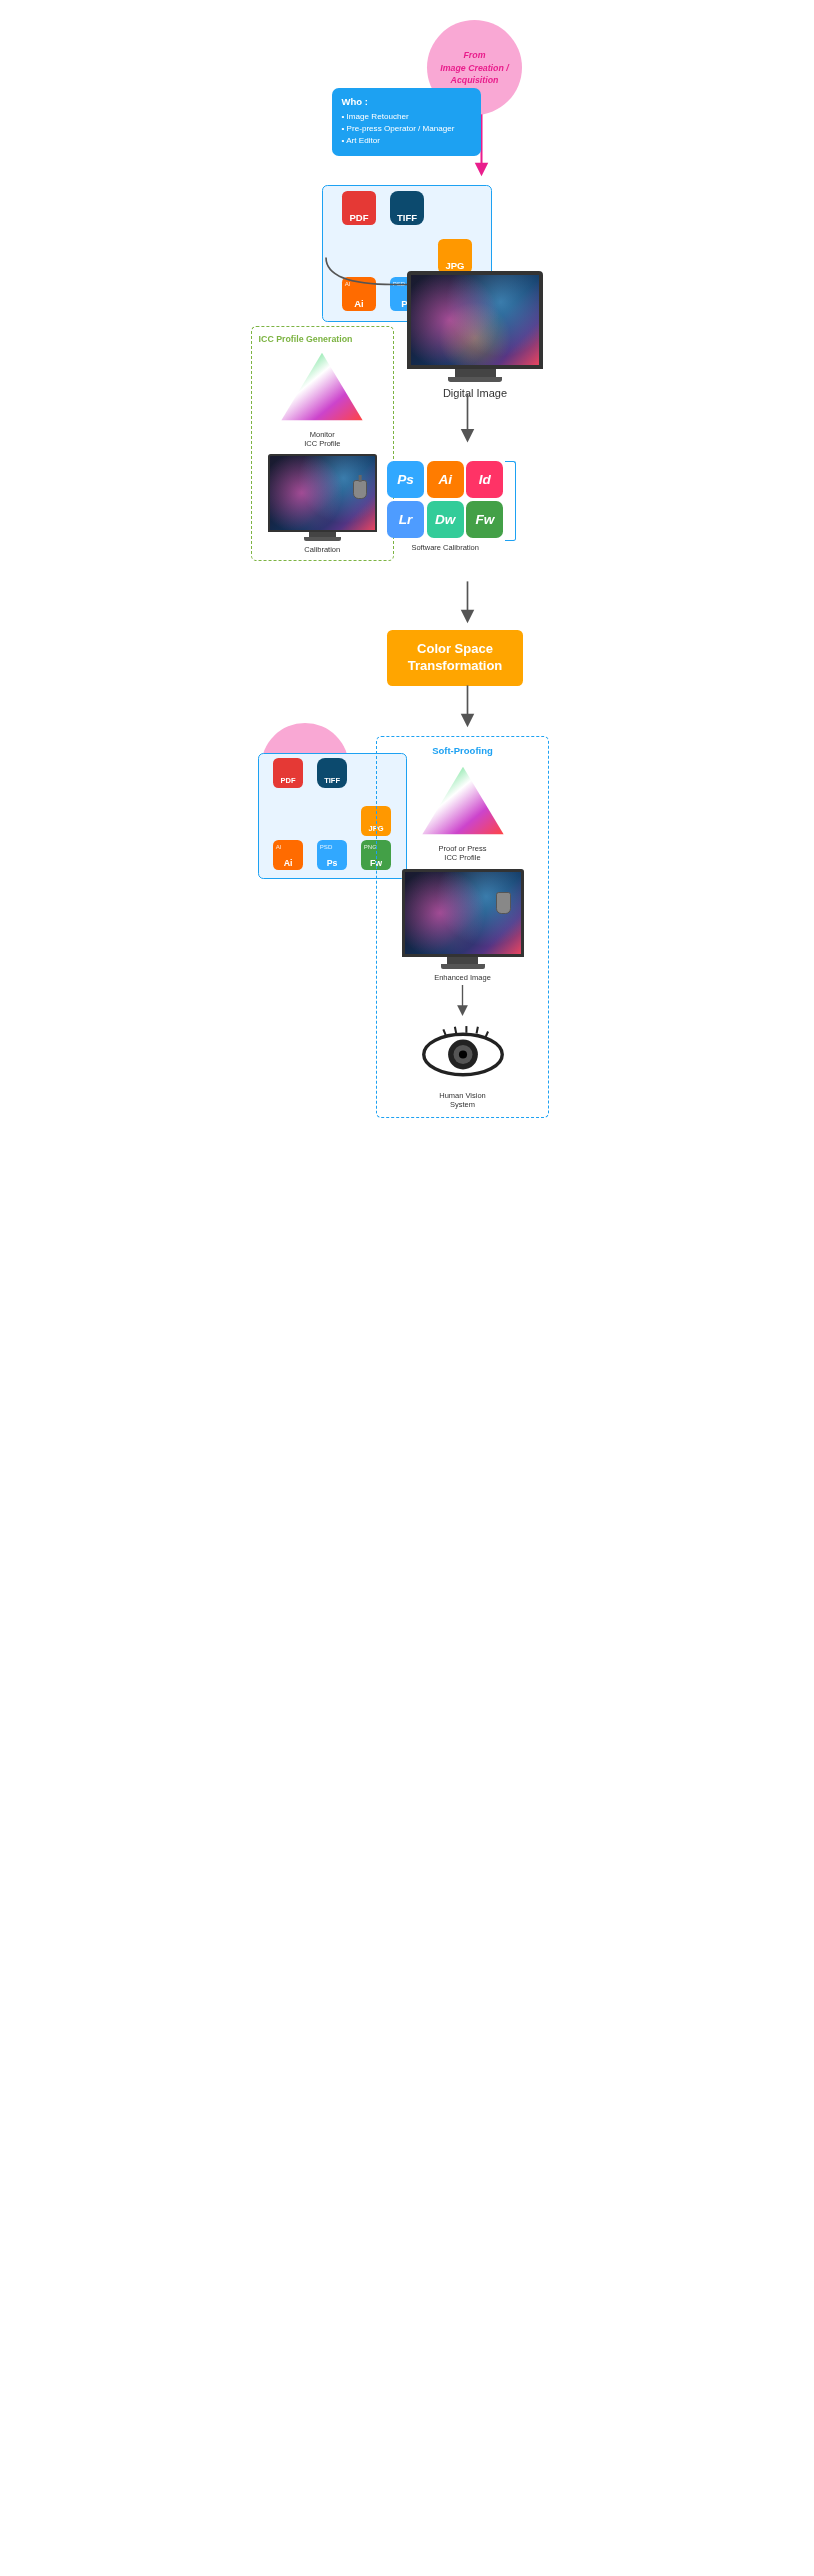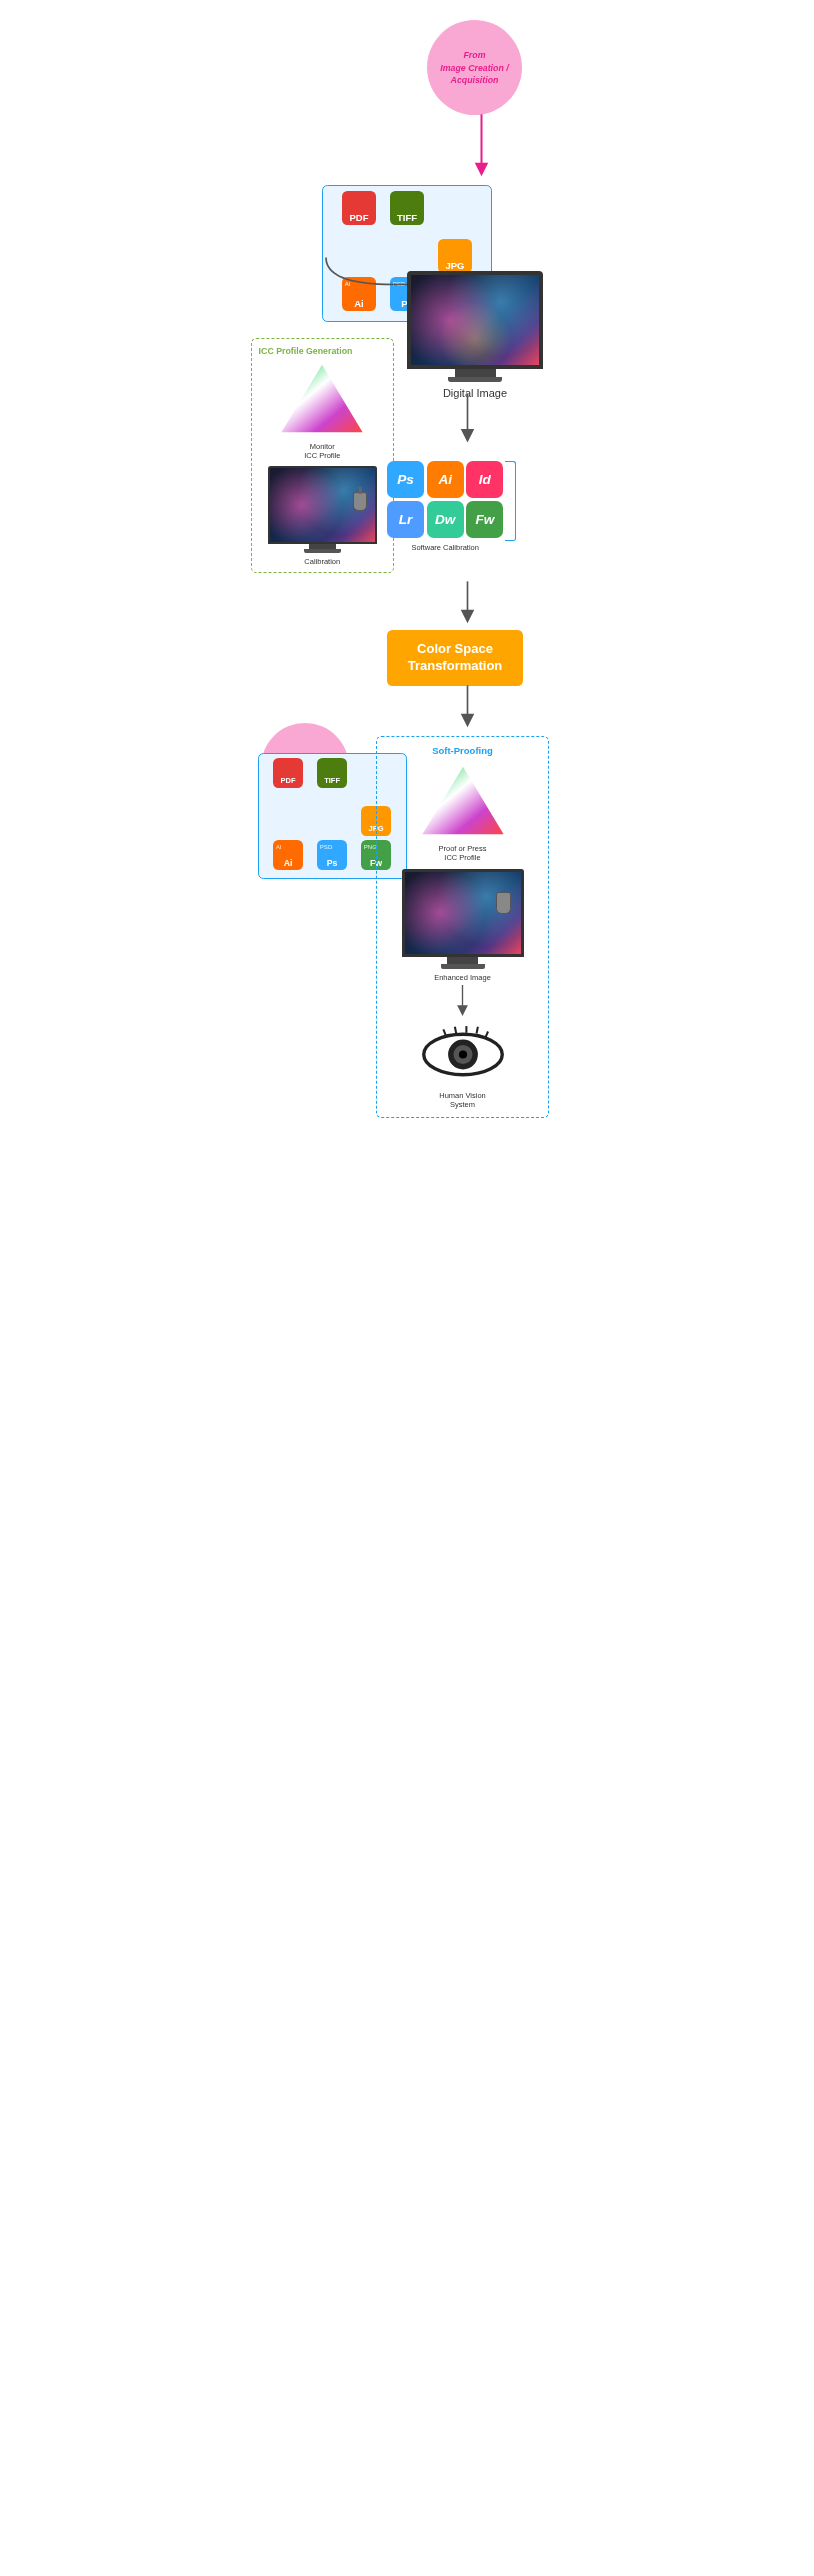--- a/index.html
+++ b/index.html
@@ -107,21 +107,21 @@
       top: 2.7px;
       left: 2.7px;
       color: rgba(255,255,255,0.85);
     }
     .fmt-icon .fmt-text {
       font-size: 9.5px;
       font-weight: bold;
       color: #fff;
     }
     .fmt-pdf { background: #e53935; }
-    .fmt-tiff { background: #4d7c0f; }
+    .fmt-tiff { background: #0c4a6e; border-radius: 8px; }
     .fmt-jpg { background: #ff9800; margin-top: 48px; }
     .fmt-ai { background: #ff6b00; }
     .fmt-psd { background: #31a8ff; }
     .fmt-png { background: #43a047; }
     .monitor-img {
       width: 136px;
       height: 98px;
       background: linear-gradient(135deg, #1a1a2e 0%, #16213e 30%, #0f3460 60%, #533483 80%, #e94560 100%);
       border-radius: 4.1px 4.1px 0 0;
       border: 4.1px solid #333;
@@ -159,21 +159,20 @@
     
     .icc-section {
       position: absolute;
       top: 319px;
       left: 6.8px;
       width: 143px;
       border: 1.4px dashed #7cb342;
       border-radius: 5.4px;
       padding: 6.8px;
       text-align: center;
-      margin-top: 12px;
     }
     .icc-title {
       color: #7cb342;
       font-weight: bold;
       font-size: 8.8px;
       margin-bottom: 5.4px;
       text-align: left;
     }
     .gamut-triangle {
       width: 88px;
@@ -405,20 +404,28 @@
     <span style="white-space:pre-line; font-weight:bold; color:#e91e8c; font-size:8.8px;">From
 Image Creation /
 Acquisition</span>
   </div>
 
   <svg style="position:absolute;top:114px;left:224px;" width="27" height="68" viewBox="0 0 40 100">
     <line x1="20" y1="0" x2="20" y2="80" stroke="#e91e8c" stroke-width="3"></line>
     <polygon points="10,72 30,72 20,92" fill="#e91e8c"></polygon>
   </svg>
 
+  <div class="who-box" style="top:88px;left:88px;">
+    <div class="who-title">Who :</div>
+    <ul>
+      <li>Image Retoucher</li>
+      <li>Pre-press Operator / Manager</li>
+      <li>Art Editor</li>
+    </ul>
+  </div>
 
   <div class="file-formats" style="top:185px;left:78px;">
     <div class="file-formats-container">
       <div class="formats-row">
         <div class="fmt-icon fmt-pdf">
           <span class="fmt-text">PDF</span>
         </div>
         <div class="fmt-icon fmt-tiff">
           <span class="fmt-text">TIFF</span>
         </div>

